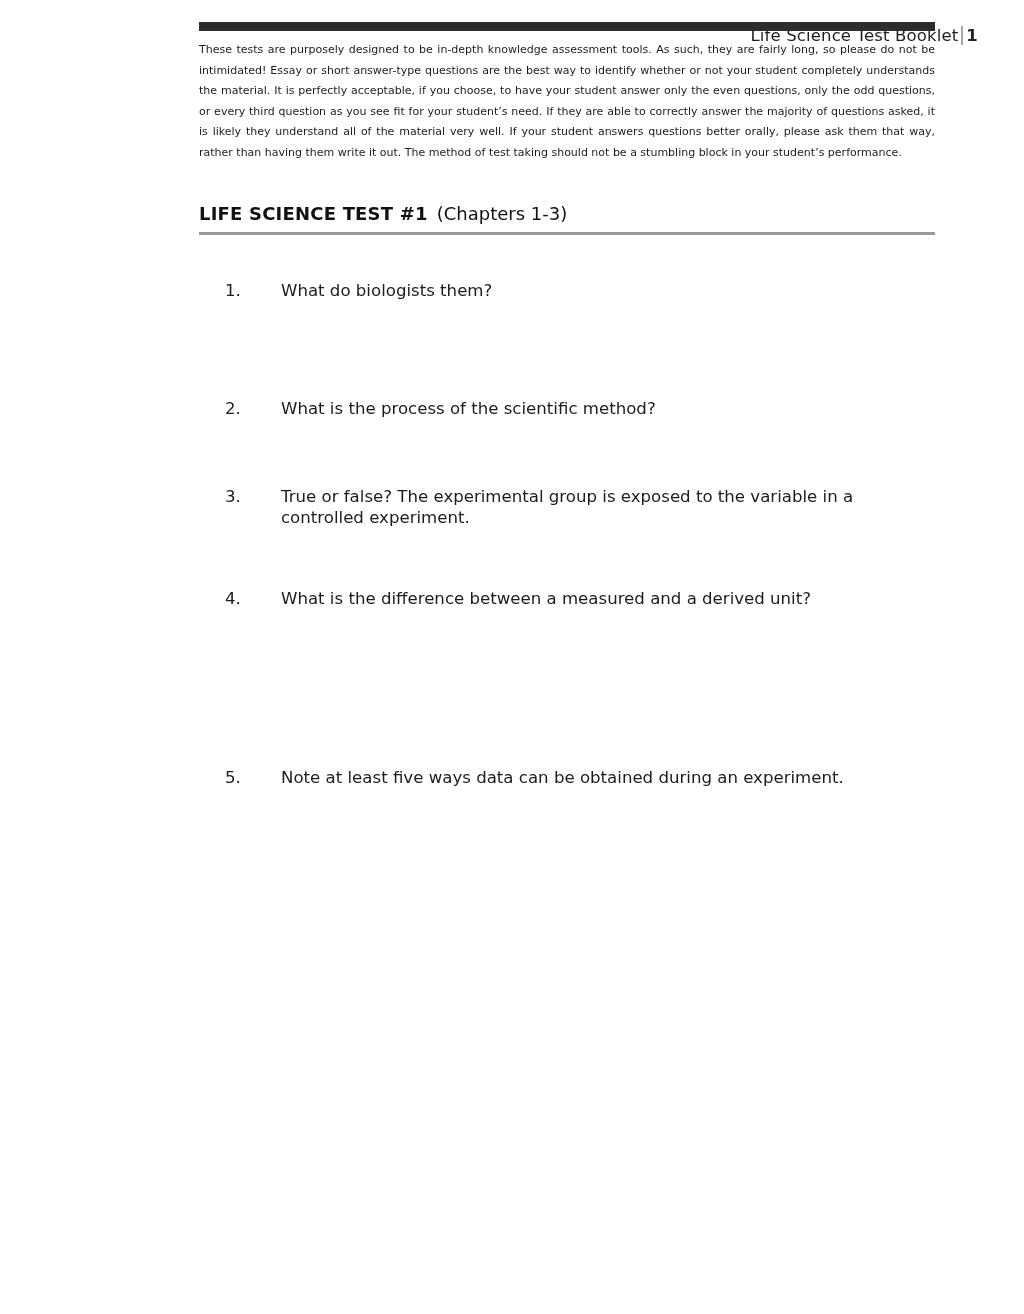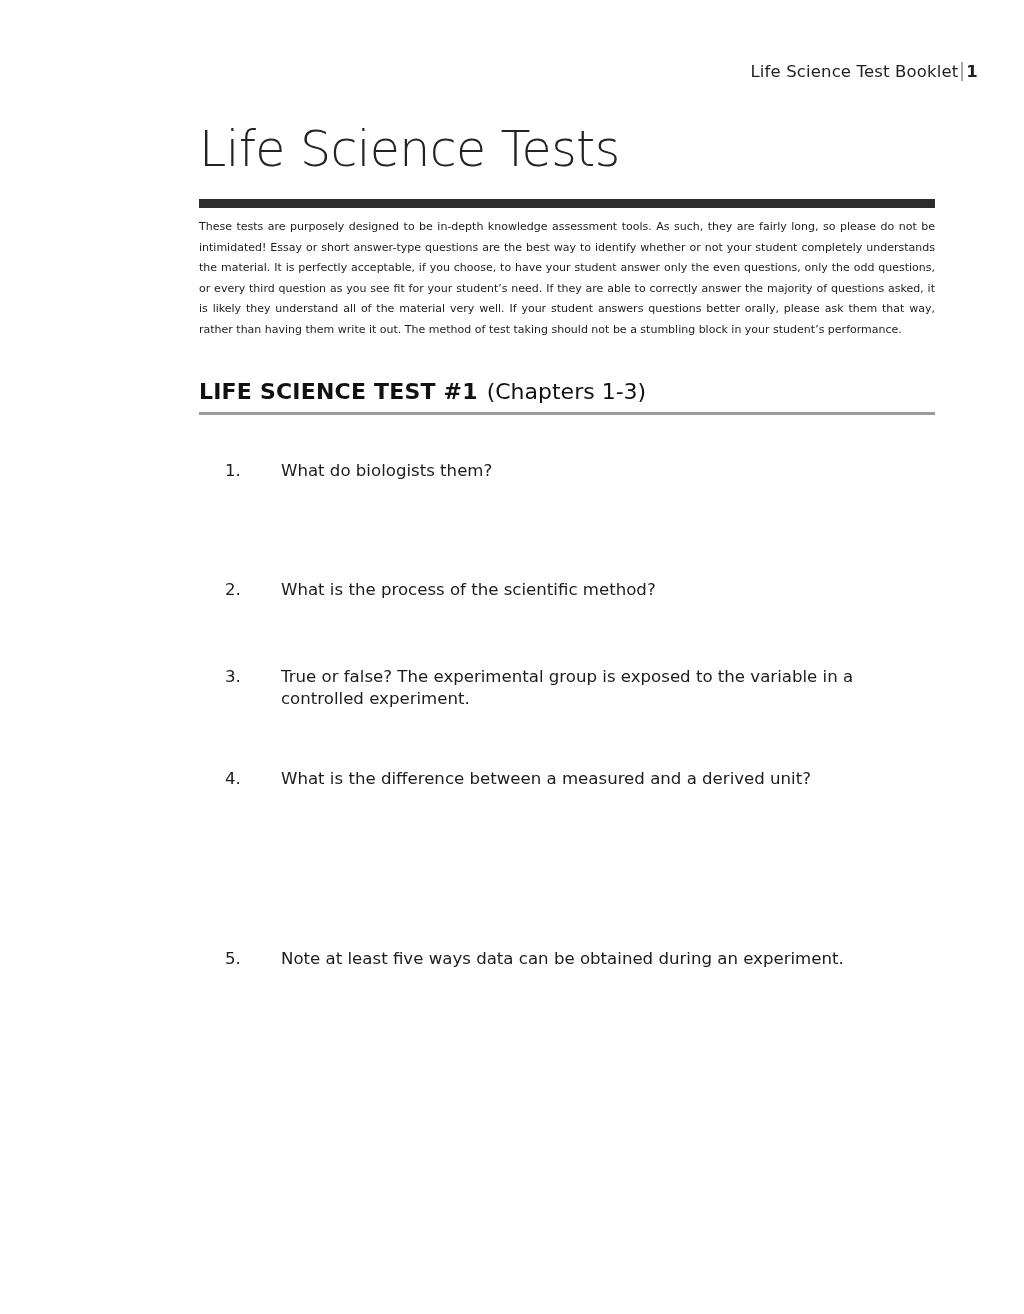--- a/index.html
+++ b/index.html
@@ -26,21 +26,20 @@
   .page-header {
     position: absolute;
     top: 26px;
     right: 46px;
     display: flex;
     align-items: center;
     gap: 3px;
     font-size: 16.5px;
     letter-spacing: 0.15px;
     color: #1f1f1f;
-    margin-top: 36px;
   }
   .page-header .booklet-title {
     font-weight: 400;
     white-space: nowrap;
   }
   .page-header .header-divider {
     display: block;
     width: 2px;
     height: 19px;
     background: #a8a8a8;
@@ -90,21 +89,21 @@
     font-size: 11px;
     line-height: 20.6px;
     text-align: justify;
     text-justify: inter-word;
     color: #1c1c1c;
   }
 
   
   .test-heading {
     padding-top: 39px;
-    font-size: 22px;
+    font-size: 18px;
     color: #111111;
     white-space: nowrap;
   }
   .test-heading .test-name {
     font-weight: 700;
     letter-spacing: 0.2px;
   }
   .test-heading .test-chapters {
     font-weight: 400;
     margin-left: 9px;
@@ -153,21 +152,20 @@
 <div class="page">
 
   <div class="page-header">
     <span class="booklet-title">Life Science Test Booklet</span>
     <span class="header-divider"></span>
     <span class="page-number">1</span>
   </div>
 
   <div class="content">
 
-    <h1 class="doc-title">Life Science Tests</h1>
     <div class="title-rule"></div>
 
     <p class="note-body">These tests are purposely designed to be in-depth knowledge assessment tools. As such, they are fairly long, so please do not be intimidated! Essay or short answer-type questions are the best way to identify whether or not your student completely understands the material. It is perfectly acceptable, if you choose, to have your student answer only the even questions, only the odd questions,  or every third question as you see fit for your student’s need. If they are able to correctly answer the majority of questions asked, it is likely they understand all of the material very well. If your student answers questions better orally, please ask them that way, rather than having them write it out. The method of test taking should not be a stumbling block in your student’s performance.</p>
 
     <div class="test-heading">
       <span class="test-name">LIFE SCIENCE TEST #1</span><span class="test-chapters">(Chapters 1-3)</span>
     </div>
     <div class="heading-rule"></div>
 
     <ol class="question-list">

